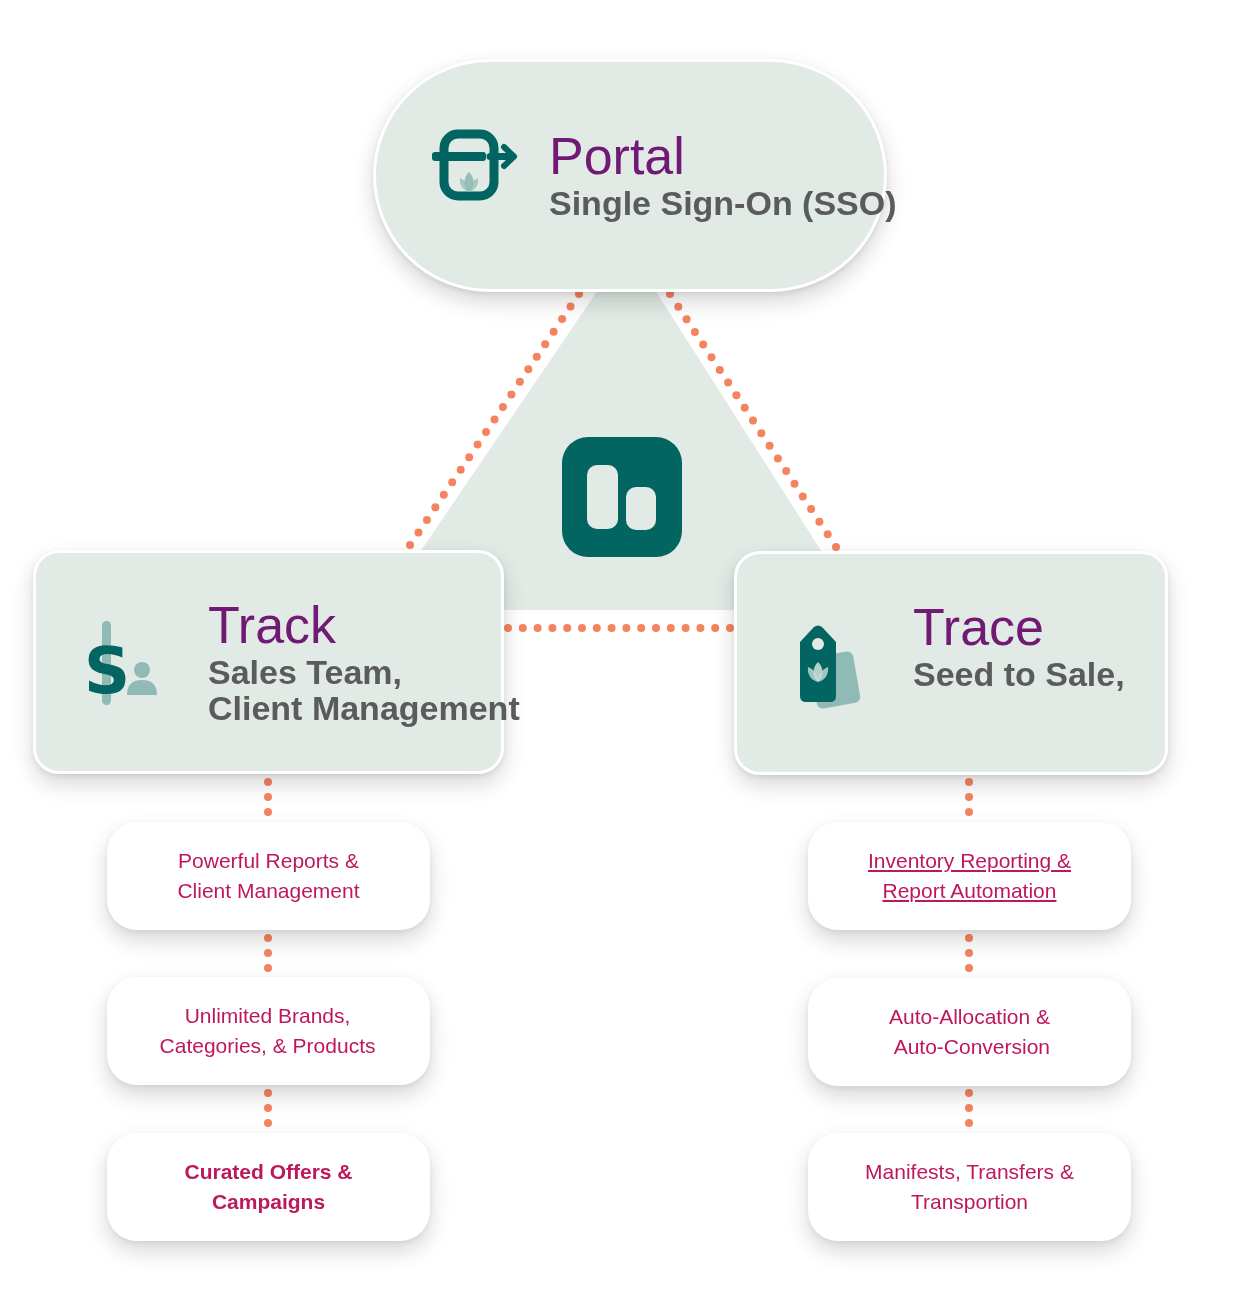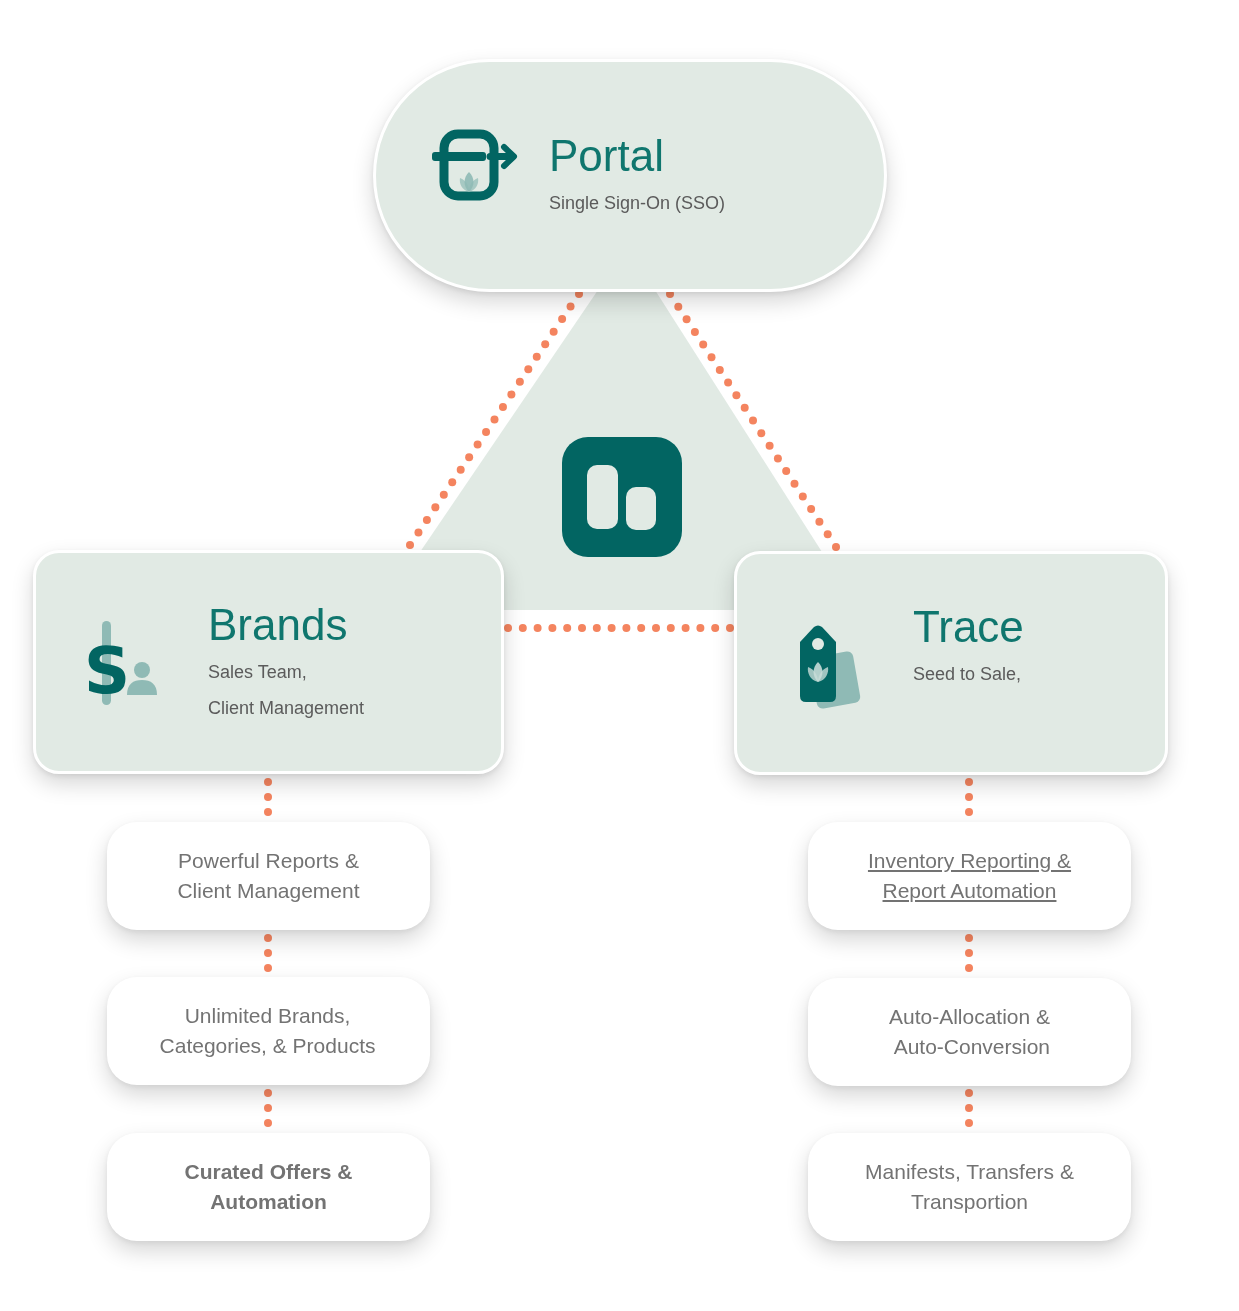--- a/index.html
+++ b/index.html
@@ -7,29 +7,29 @@
          font-family: "Liberation Sans", "DejaVu Sans", sans-serif; }
   .layer { position: absolute; left: 0; top: 0; }
   .node {
     position: absolute; box-sizing: border-box;
     background: #e1eae4; border: 3px solid #ffffff;
     box-shadow: 0 10px 22px rgba(0,0,0,0.16), 0 2px 5px rgba(0,0,0,0.08);
   }
   .portal { left: 373px; top: 59px; width: 514px; height: 233px; border-radius: 117px; }
   .sales  { left: 33px;  top: 550px; width: 471px; height: 224px; border-radius: 26px; }
   .trace  { left: 734px; top: 551px; width: 434px; height: 224px; border-radius: 26px; }
-  .title { position: absolute; color: #0f766e; font-size: 44px; line-height: 48px; white-space: nowrap; }
-  .sub { position: absolute; color: #5b5b5b; font-size: 18px; line-height: 36px; white-space: nowrap; }
+  .title { position: absolute; color: #701a75; font-size: 52px; line-height: 48px; white-space: nowrap; }
+  .sub { position: absolute; color: #5b5b5b; font-size: 34px; line-height: 36px; white-space: nowrap; font-weight: bold; }
   .icon { position: absolute; }
   .feature {
     position: absolute; box-sizing: border-box; width: 323px; height: 108px;
     background: #ffffff; border-radius: 30px;
     box-shadow: 0 10px 22px rgba(0,0,0,0.16), 0 2px 5px rgba(0,0,0,0.06);
     display: flex; align-items: center; justify-content: center; text-align: center;
-    color: #737373; font-size: 21px; line-height: 30px; padding: 0 14px;
+    color: #be185d; font-size: 21px; line-height: 30px; padding: 0 14px;
   }
   .feature span { display: block; }
   .center-logo { position: absolute; left: 562px; top: 437px; width: 120px; height: 120px; }
 </style>
 </head>
 <body>
 
 <svg class="layer" width="1239" height="1311">
   <polygon points="598,290 655,290 822,552 822,610 420,610 420,552" fill="#e1eae4"></polygon>
   <g fill="#f4845f">
@@ -148,21 +148,21 @@
 
 <div class="node sales">
   <div class="icon" style="left:44px; top:68px;">
     <svg width="86" height="90" viewBox="0 0 86 90">
       <rect x="22" y="0" width="9" height="84" rx="4.5" fill="#8fbab5"></rect>
       <text x="4" y="72" font-family="DejaVu Sans, sans-serif" font-weight="bold" font-size="64" fill="#026562">S</text>
       <circle cx="62" cy="49" r="8" fill="#8fbab5"></circle>
       <path d="M47 74 C47 63 53 59 62 59 C71 59 77 63 77 74 Z" fill="#8fbab5"></path>
     </svg>
   </div>
-  <div class="title" style="left:172px; top:48px;">Brands</div>
+  <div class="title" style="left:172px; top:48px;">Track</div>
   <div class="sub" style="left:172px; top:101px;">Sales Team,</div>
   <div class="sub" style="left:172px; top:137px;">Client Management</div>
 </div>
 
 <div class="node trace">
   <div class="icon" style="left:58px; top:68px;">
     <svg width="70" height="90" viewBox="0 0 70 90">
       <rect x="18" y="32" width="44" height="52" rx="6" fill="#8fbab5" transform="rotate(-10 40 58)"></rect>
       <path d="M8 18 L22 3 Q26 0 30 3 L44 18 L44 72 Q44 78 38 78 L14 78 Q8 78 8 72 Z" fill="#026562" transform="translate(-3,2)"></path>
       <circle cx="23" cy="22" r="6" fill="#e1eae4"></circle>
@@ -183,21 +183,21 @@
 </div>
 <div class="feature" style="left:107px; top:977px;padding-left:12px;">
   <div>
       <span>Unlimited Brands,</span>
       <span>Categories, &amp; Products</span>
     </div>
 </div>
 <div class="feature" style="left:107px; top:1133px;font-weight:bold;">
   <div>
       <span>Curated Offers &amp;</span>
-      <span>Automation</span>
+      <span>Campaigns</span>
     </div>
 </div>
 
 <div class="feature" style="left:808px; top:822px;text-decoration:underline;">
   <div>
       <span>Inventory Reporting &amp;</span>
       <span>Report Automation</span>
     </div>
 </div>
 <div class="feature" style="left:808px; top:978px;text-align:right;">

